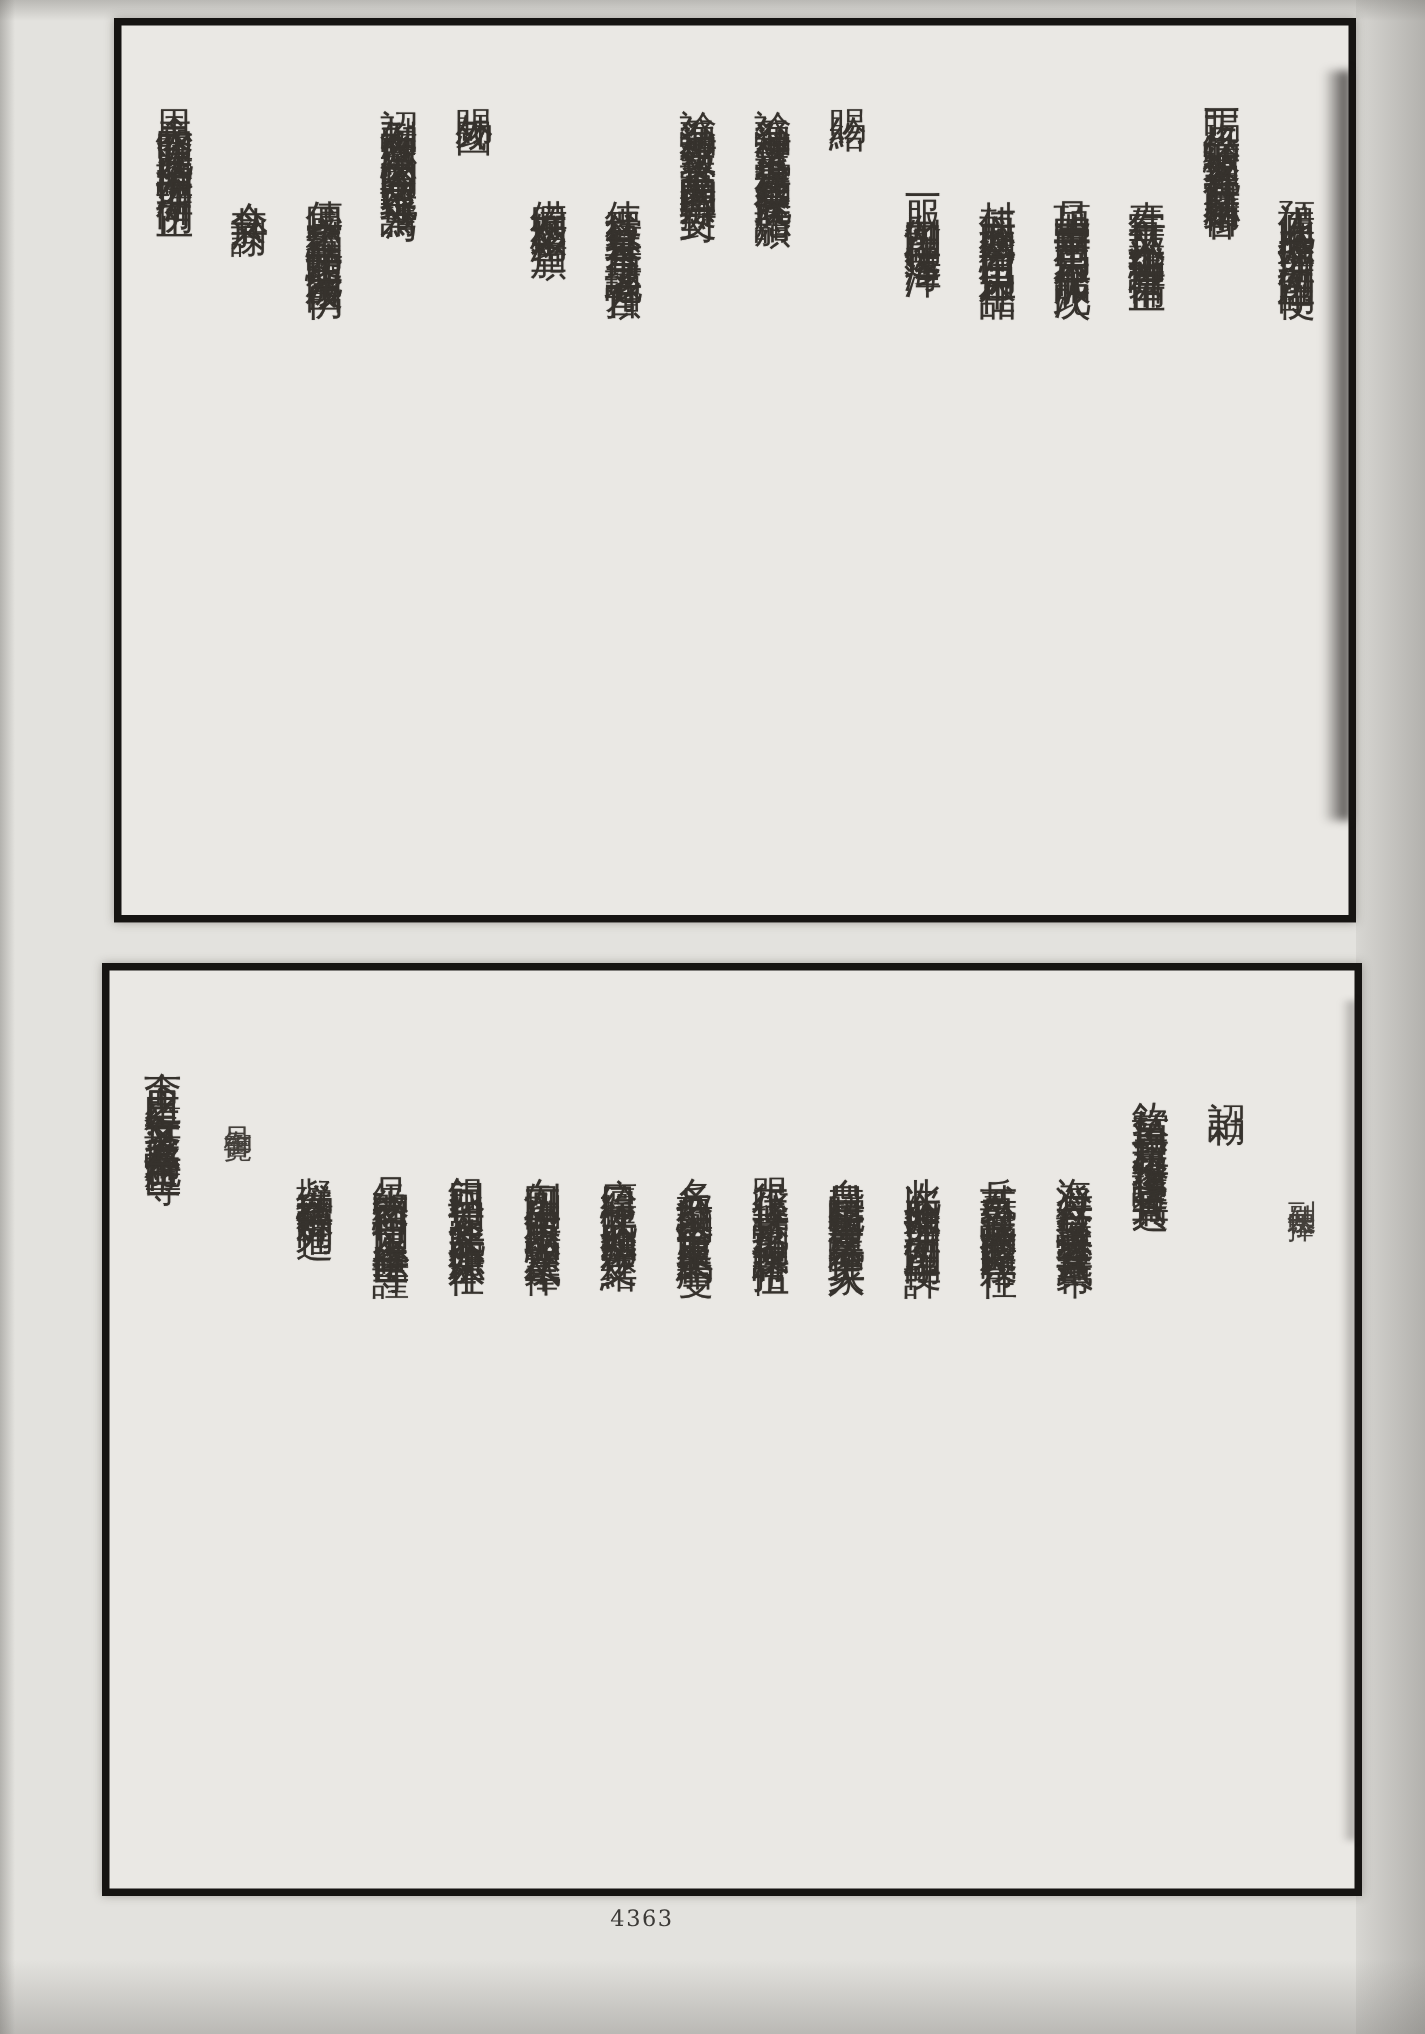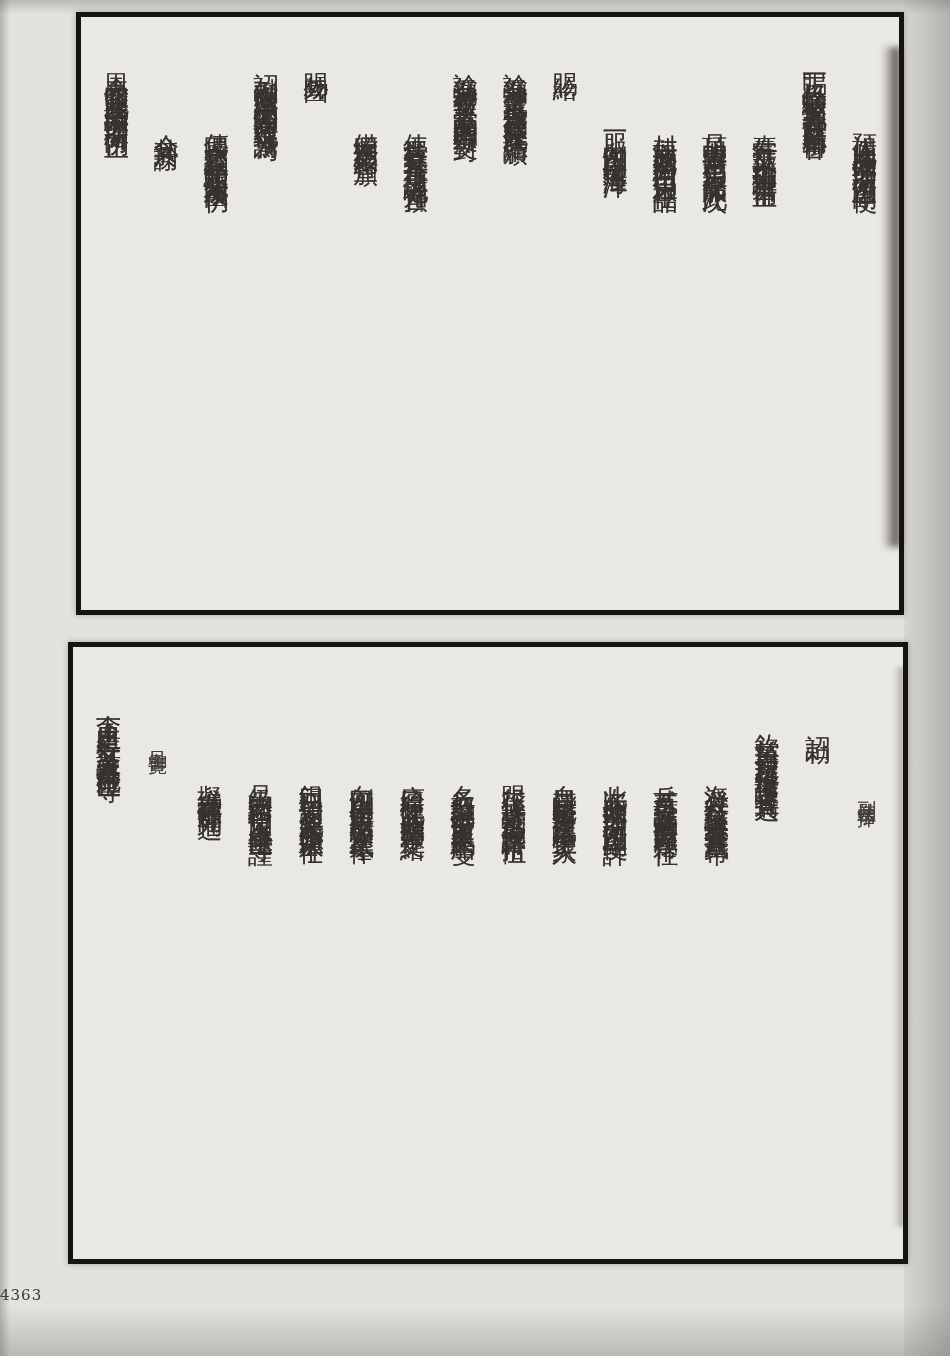--- a/index.html
+++ b/index.html
@@ -66,23 +66,23 @@
     background:linear-gradient(to left,rgba(25,22,20,.8),rgba(25,22,20,0));
     filter:blur(3px);
   }
   .spine-shadow-b{
     position:absolute;right:-1px;top:20px;width:10px;height:560px;
     background:linear-gradient(to left,rgba(25,22,20,.35),rgba(25,22,20,0));
     filter:blur(2px);
   }
   #page-number{
     position:absolute;left:0;top:1270px;width:856px;
-    text-align:left;
+    text-align:center;
     font-family:"DejaVu Serif",serif;
-    font-size:15px;color:#3c3a37;letter-spacing:1px;margin-top:16px;
+    font-size:15px;color:#3c3a37;letter-spacing:1px;
   }
 </style>
 </head>
 <body>
 
 <div class="edge-top"></div>
 <div class="edge-left"></div>
 <div class="edge-right"></div>
 <div class="edge-bottom"></div>
 

